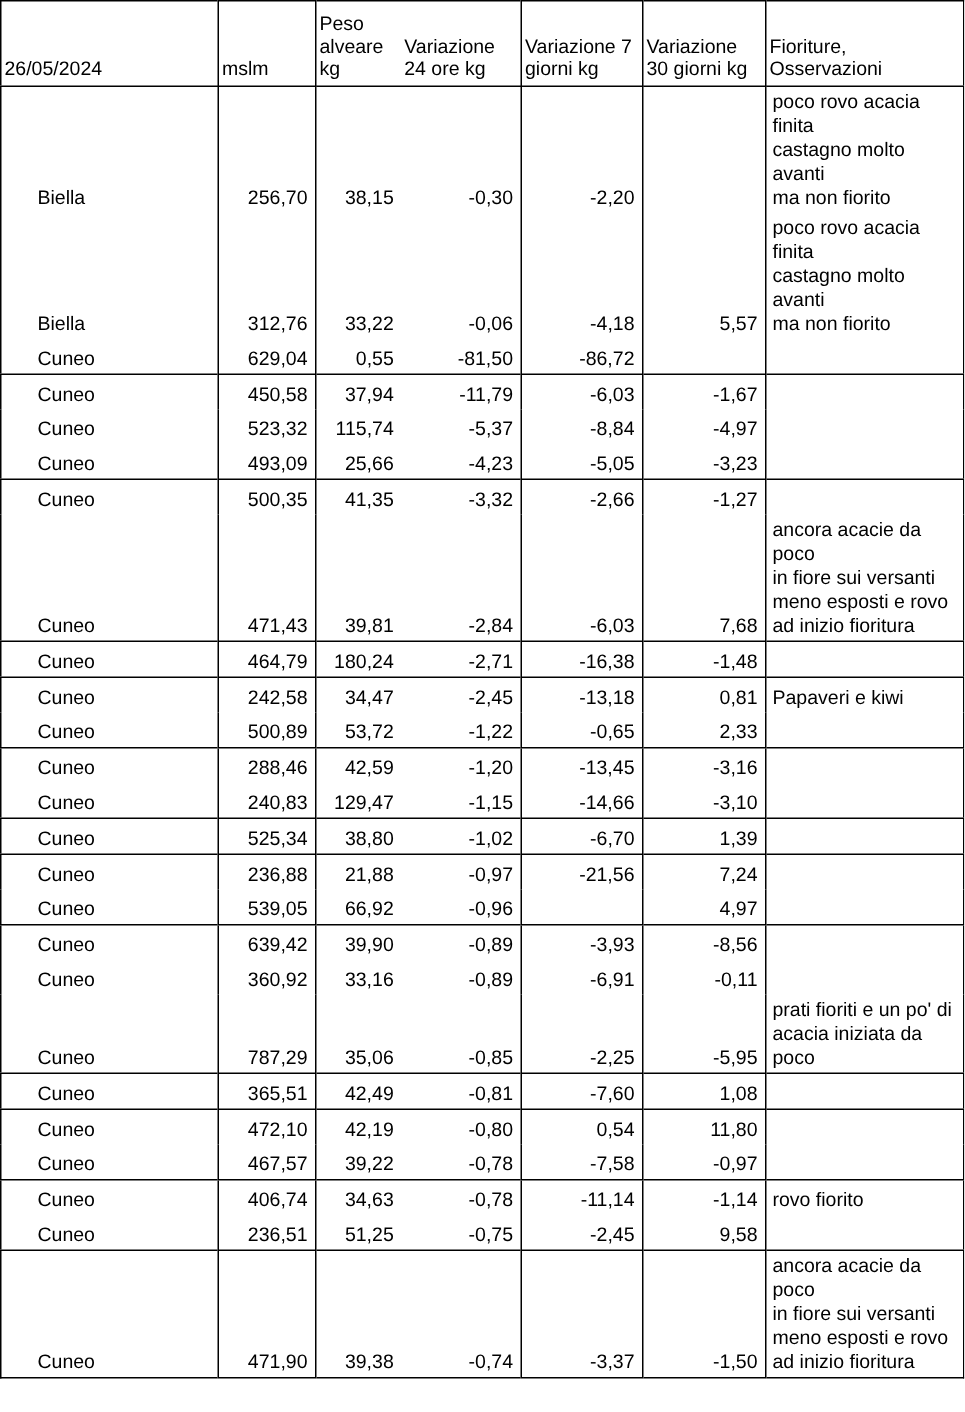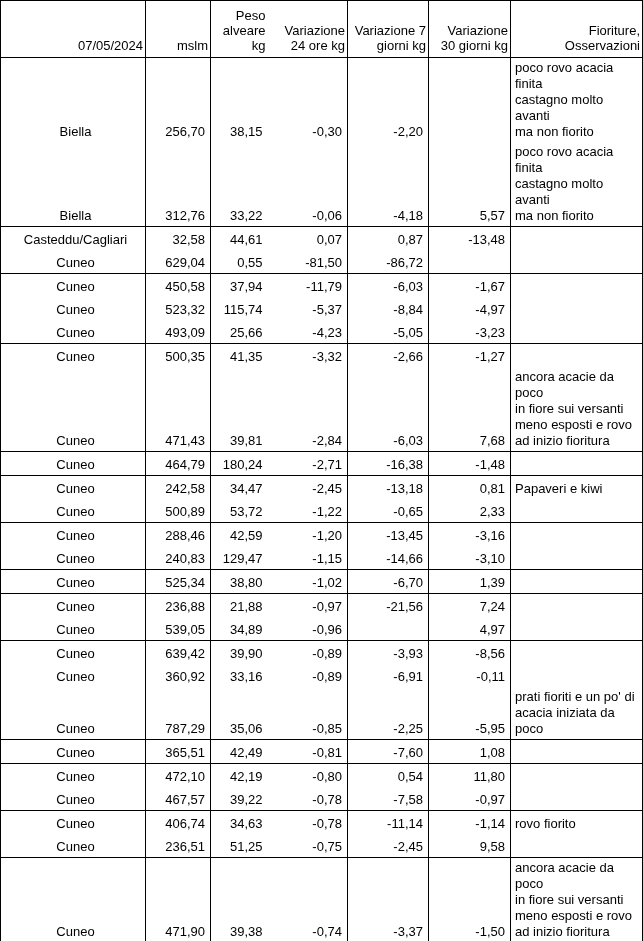--- a/index.html
+++ b/index.html
@@ -21,37 +21,37 @@
     width: 642px;
     border: 1px solid #000000;
   }
   th, td {
     vertical-align: bottom;
     font-size: 13px;
     font-weight: normal;
     overflow: hidden;
   }
   thead th {
-    text-align: right;
+    text-align: left;
     white-space: pre-line;
     line-height: 15px;
     height: 50px;
     padding: 2px 2px 4px 2px;
     border-bottom: 1px solid #000000;
   }
   td {
     line-height: 17px;
     height: 19px;
     padding: 1px 5px 2px 5px;
   }
   
   .b-right { border-right: 1px solid #000000; }
   
   tr.group-start td { border-top: 1px solid #000000; }
-  .col-location { text-align: center; padding-left: 10px; }
+  .col-location { text-align: left; padding-left: 24px; }
   .col-num { text-align: right; }
   .col-oss {
     text-align: left;
     white-space: pre-line;
     line-height: 16px;
     padding: 2px 2px 2px 4px;
     margin-left: 13px;
   }
 </style>
 </head>
@@ -63,21 +63,21 @@
       <col style="width:145px">
       <col style="width:65px">
       <col style="width:57px">
       <col style="width:80px">
       <col style="width:81px">
       <col style="width:82px">
       <col style="width:132px">
     </colgroup>
     <thead>
       <tr>
-        <th class="b-right">07/05/2024</th>
+        <th class="b-right">26/05/2024</th>
         <th class="b-right">mslm</th>
         <th>Peso
 alveare
 kg</th>
         <th class="b-right">Variazione
 24 ore kg</th>
         <th class="b-right">Variazione 7
 giorni kg</th>
         <th class="b-right">Variazione
 30 giorni kg</th>
@@ -101,29 +101,20 @@
           <td class="col-location b-right">Biella</td>
           <td class="col-num b-right">312,76</td>
           <td class="col-num">33,22</td>
           <td class="col-num b-right">-0,06</td>
           <td class="col-num b-right">-4,18</td>
           <td class="col-num b-right">5,57</td>
           <td class="col-oss">poco rovo acacia finita
 castagno molto avanti
 ma non fiorito</td>
         </tr>
-        <tr class="group-start">
-          <td class="col-location b-right">Casteddu/Cagliari</td>
-          <td class="col-num b-right">32,58</td>
-          <td class="col-num">44,61</td>
-          <td class="col-num b-right">0,07</td>
-          <td class="col-num b-right">0,87</td>
-          <td class="col-num b-right">-13,48</td>
-          <td class="col-oss"></td>
-        </tr>
         <tr>
           <td class="col-location b-right">Cuneo</td>
           <td class="col-num b-right">629,04</td>
           <td class="col-num">0,55</td>
           <td class="col-num b-right">-81,50</td>
           <td class="col-num b-right">-86,72</td>
           <td class="col-num b-right"></td>
           <td class="col-oss"></td>
         </tr>
         <tr class="group-start">
@@ -233,21 +224,21 @@
           <td class="col-num b-right">236,88</td>
           <td class="col-num">21,88</td>
           <td class="col-num b-right">-0,97</td>
           <td class="col-num b-right">-21,56</td>
           <td class="col-num b-right">7,24</td>
           <td class="col-oss"></td>
         </tr>
         <tr>
           <td class="col-location b-right">Cuneo</td>
           <td class="col-num b-right">539,05</td>
-          <td class="col-num">34,89</td>
+          <td class="col-num">66,92</td>
           <td class="col-num b-right">-0,96</td>
           <td class="col-num b-right"></td>
           <td class="col-num b-right">4,97</td>
           <td class="col-oss"></td>
         </tr>
         <tr class="group-start">
           <td class="col-location b-right">Cuneo</td>
           <td class="col-num b-right">639,42</td>
           <td class="col-num">39,90</td>
           <td class="col-num b-right">-0,89</td>

